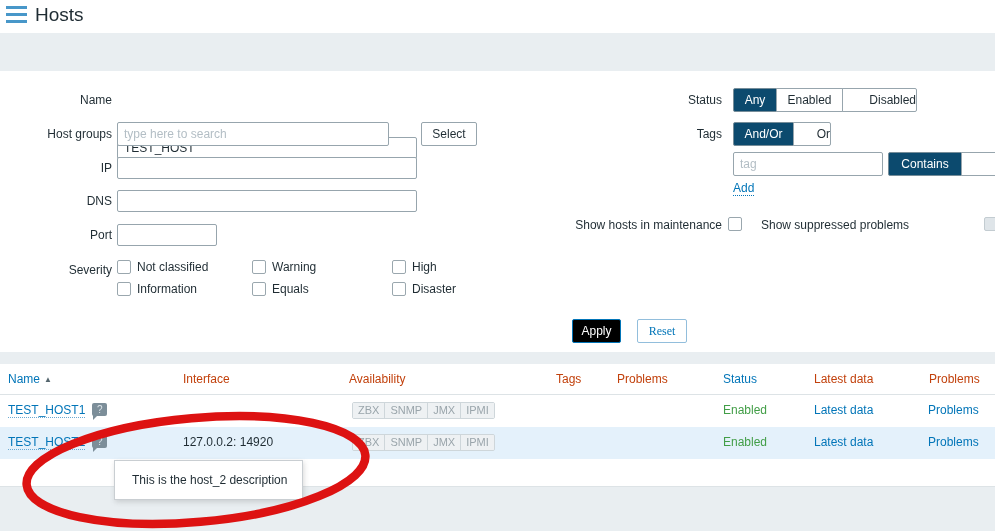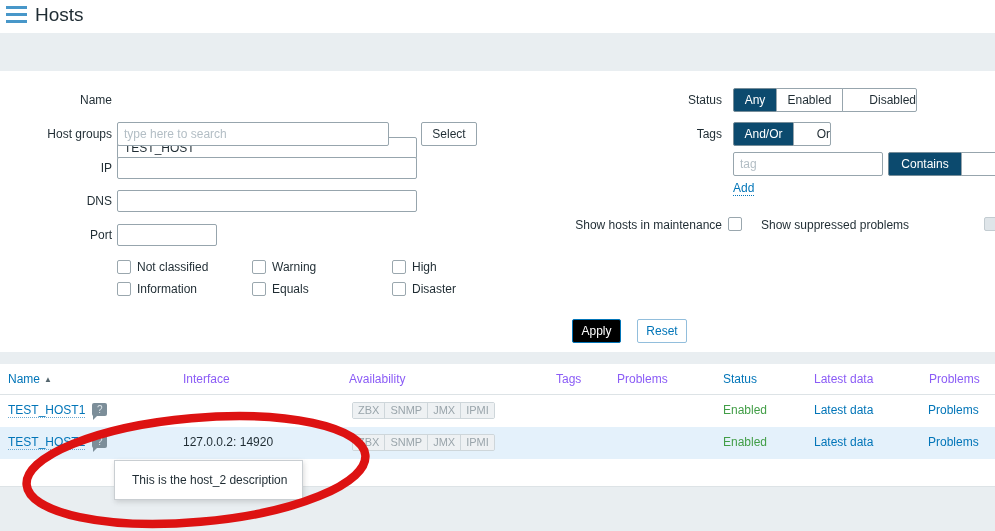--- a/index.html
+++ b/index.html
@@ -27,26 +27,26 @@
   .seg span:first-child { margin-left:0; border-radius:2px 0 0 2px; }
   .seg span:last-child { border-radius:0 2px 2px 0;text-align:right; }
   .seg span.sel { background:#0c4a6e; border-color:#768d99; color:#fff; }
   .cbox { position:absolute; width:14px; height:14px; border:1px solid #9aa7ae; border-radius:2px; background:#fff; cursor:pointer; }
   .cbox.disabled { background:#dfe5e9; border-color:#c3ccd1; }
   .sev-item { position:absolute; display:flex; align-items:center; gap:6px; font-size:12px; color:#1f2c33; }
   .sev-item .sq { width:14px; height:14px; border:1px solid #9aa7ae; border-radius:2px; background:#fff; cursor:pointer; flex:none; }
   .link { color:#0275b8; text-decoration:none; cursor:pointer; }
   .dotted { border-bottom:1px dotted #0275b8; }
   .btn-apply { position:absolute; left:572px; top:248px; width:49px; height:24px; background:#000000; border:1px solid #0275b8; border-radius:2px; color:#fff; font-family:"Liberation Sans",sans-serif; font-size:12px; cursor:pointer; }
-  .btn-reset { position:absolute; left:637px; top:248px; width:50px; height:24px; background:#fff; border:1px solid #92bedc; border-radius:2px; color:#0275b8; font-family:Liberation Sans, sans-serif; font-size:12px; cursor:pointer; }
+  .btn-reset { position:absolute; left:637px; top:248px; width:50px; height:24px; background:#fff; border:1px solid #92bedc; border-radius:2px; color:#0275b8; font-family:Liberation Serif, serif; font-size:12px; cursor:pointer; }
 
   
   .tbl { position:absolute; left:0; top:364px; width:995px; height:123px; background:#fff; border-bottom:1px solid #dde3e6; }
   .thead { position:absolute; left:0; top:0; width:995px; height:31px; border-bottom:1px solid #dde3e6; }
-  .th { position:absolute; top:0; line-height:30px; font-size:12px; color:#8b5cf6; }
+  .th { position:absolute; top:0; line-height:30px; font-size:12px; color:#c2410c; }
   .th.sortable { color:#0275b8; cursor:pointer; }
   .sort-arrow { font-size:8px; color:#55666e; margin-left:4px; vertical-align:1px; }
   .trow { position:absolute; left:0; width:995px; height:32px; }
   .trow.hl { background:#e4f1fb; }
   .cell { position:absolute; top:0; line-height:31px; font-size:12px; color:#1f2c33; white-space:nowrap; }
   .host-link { color:#0275b8; text-decoration:none; border-bottom:1px dotted #6aa9d2; cursor:pointer; }
   .qicon { display:inline-block; width:15px; height:13px; background:#7c8e99; border-radius:2px; color:#dde5e9; font-size:10px; line-height:13px; text-align:center; position:relative; margin-left:7px; vertical-align:1px; cursor:pointer; }
   .qicon::after { content:""; position:absolute; left:1px; bottom:-4px; width:0; height:0; border:3px solid transparent; border-top-color:#7c8e99; border-left-color:#7c8e99; }
   .badges { position:absolute; left:352px; top:7px; display:inline-flex; border:1px solid #ced6da; border-radius:2px; overflow:hidden; height:17px; }
   .badges span { font-size:11px; line-height:15px; padding:0 5px; background:#eef1f3; color:#9aa5ab; border-left:1px solid #ced6da; }
@@ -83,20 +83,21 @@
 
     <div class="flabel" style="top:86px">IP</div>
     <input class="inp" style="left: 117px; top: 86px; width: 300px;">
 
     <div class="flabel" style="top:119px">DNS</div>
     <input class="inp" style="left: 117px; top: 119px; width: 300px;">
 
     <div class="flabel" style="top:153px">Port</div>
     <input class="inp" style="left: 117px; top: 153px; width: 100px;">
 
+    <div class="flabel" style="top:188px">Severity</div>
     <div class="sev-item" style="left:117px; top:189px">
         <span class="sq"></span>
         <span>Not classified</span>
       </div>
     <div class="sev-item" style="left:117px; top:211px">
         <span class="sq"></span>
         <span>Information</span>
       </div>
     <div class="sev-item" style="left:252px; top:189px">
         <span class="sq"></span>

